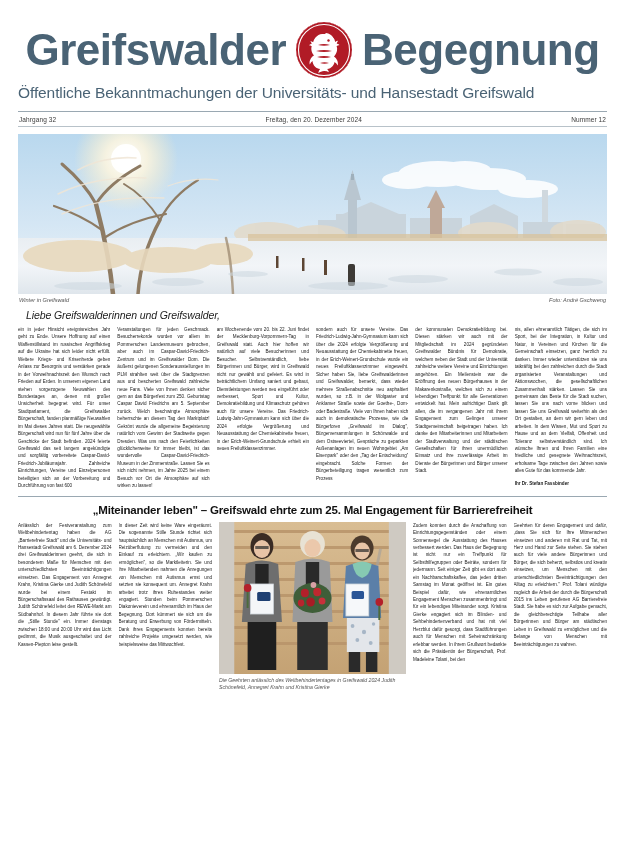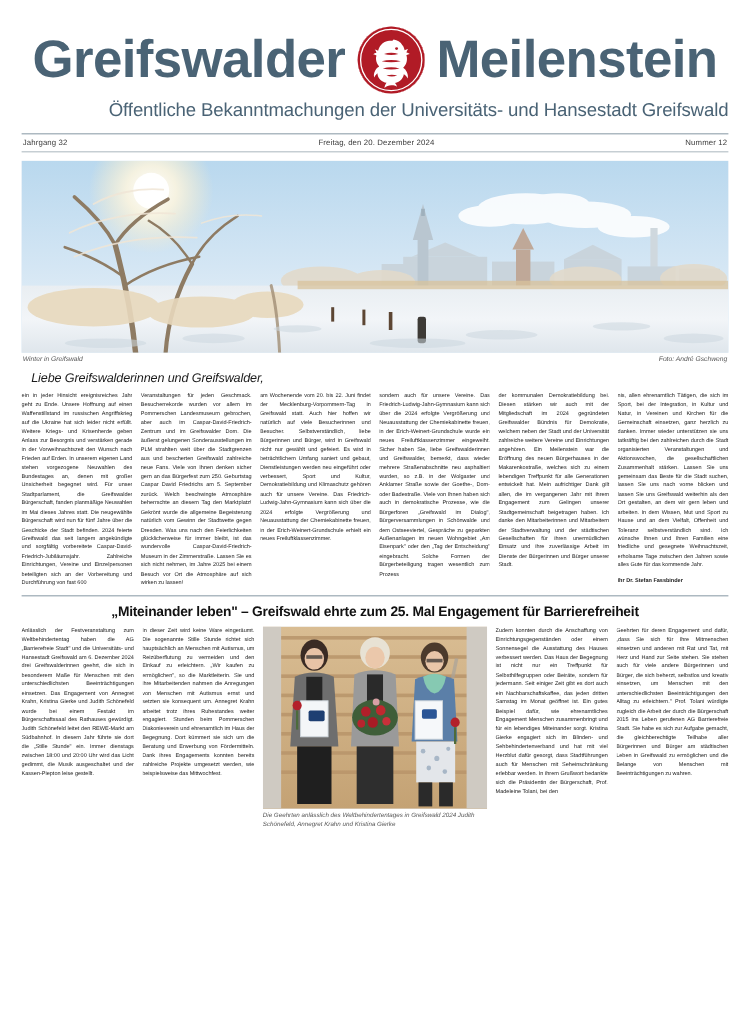--- a/index.html
+++ b/index.html
@@ -30,21 +30,21 @@
     width:56px;height:56px;flex:0 0 auto;
     border-radius:50%;
     background:#B11B26;
     position:relative;
     margin:0 6px;
     box-shadow:inset 0 0 0 2px #ffffff, inset 0 0 0 3px #B11B26;
     overflow:hidden;
   }
   .crest svg{position:absolute;left:0;top:0;}
   .masthead-sub{
-    text-align:right;
+    text-align:left;
     color:#4A6375;
     font-size:15.5px;
     margin-top:6px;
     letter-spacing:-0.1px;
     white-space:nowrap;
   }
   .masthead-rule{
     border-top:1.2px solid #9aa8b2;
     margin:9px 0 0 0;
   }
@@ -167,21 +167,21 @@
           <g fill="#B11B26">
             <circle cx="32.5" cy="18.5" r="1.2"></circle>
             <path d="M22 23 q6 -2 12 0 q-6 1.6 -12 0 z"></path>
             <path d="M20 29 q8 -2.2 16 0 q-8 1.8 -16 0 z"></path>
             <path d="M21 35 q7 -2 14 0 q-7 1.8 -14 0 z"></path>
             <path d="M24 41 q4.5 -1.5 9 0 q-4.5 1.4 -9 0 z"></path>
             <path d="M36.5 14.5 l3.5 -1.2 -2.1 2.8 z"></path>
           </g>
         </svg>
       </span>
-      <span>Meilenstein</span>
+      <span>Begegnung</span>
     </div>
     <div class="masthead-sub">Öffentliche Bekanntmachungen der Universitäts- und Hansestadt Greifswald</div>
     <div class="masthead-rule"></div>
     <div class="issueline">
       <span class="left">Jahrgang 32</span>
       <span class="mid">Freitag, den 20. Dezember 2024</span>
       <span class="right">Nummer 12</span>
     </div>
     <div class="masthead-rule2"></div>
   </div>

